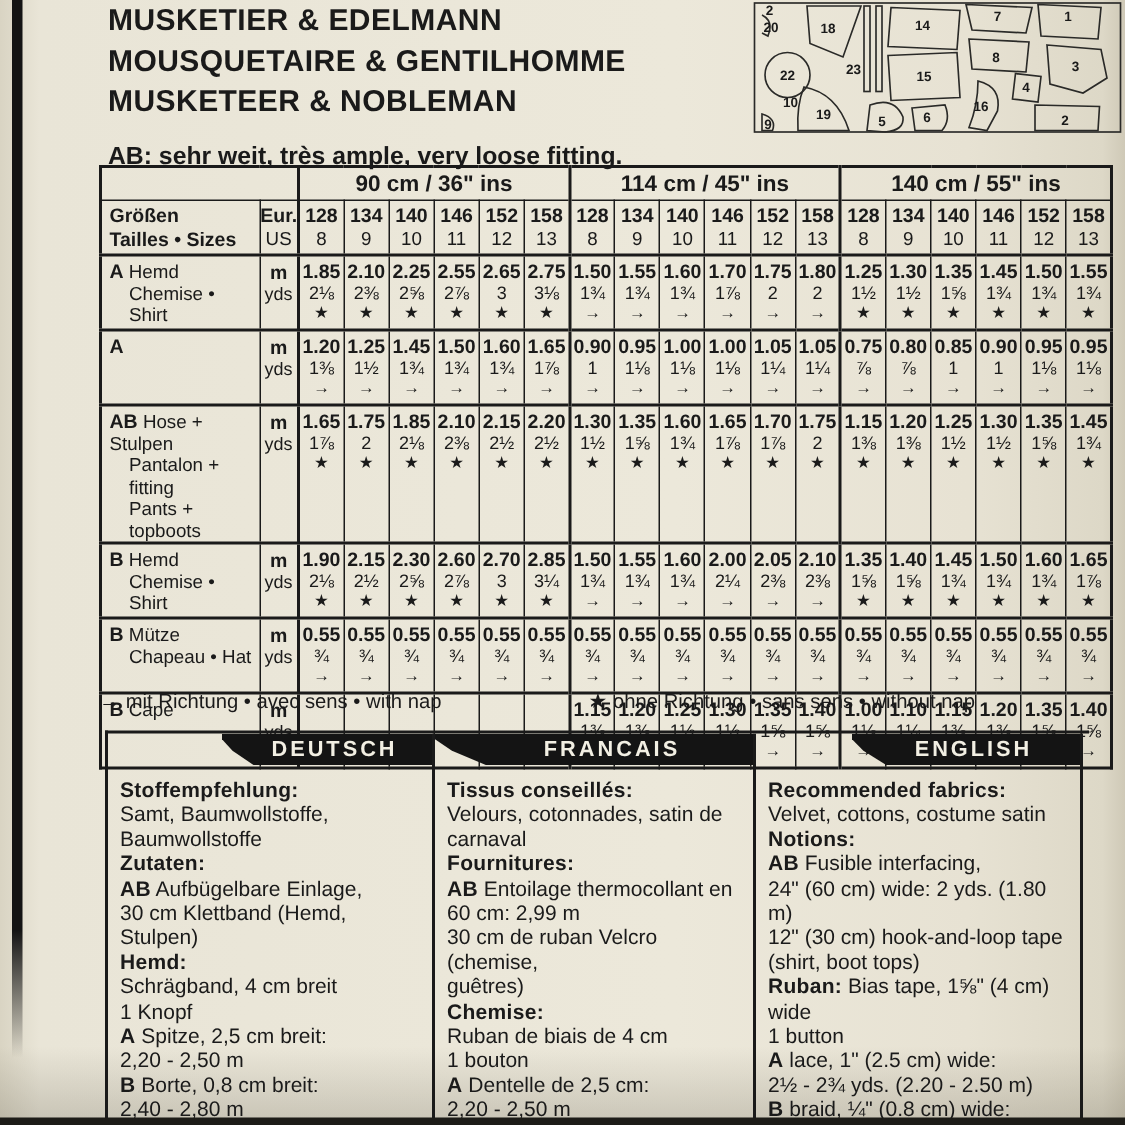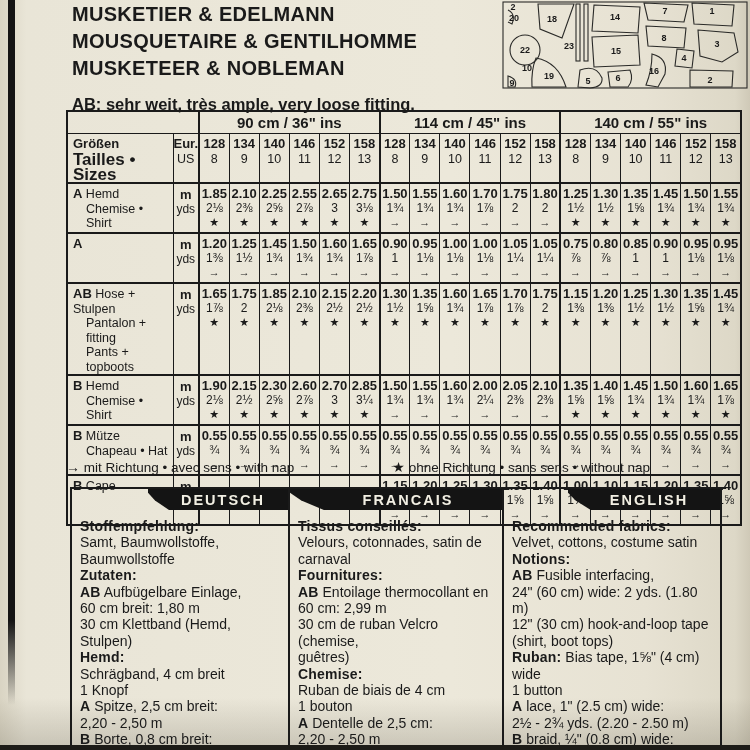--- a/index.html
+++ b/index.html
@@ -22,21 +22,21 @@
   .diagram path,.diagram rect,.diagram circle,.diagram line{fill:none;stroke:#2a2a28;stroke-width:1.1;}
   .diagram text{font:bold 9px "Liberation Sans","DejaVu Sans",sans-serif;fill:#1a1a1a;text-anchor:middle;}
   
   table.yardage{position:absolute;left:66px;top:110px;width:676px;border-collapse:collapse;table-layout:fixed;border:2px solid #1a1a1a;}
   .yardage th,.yardage td{border:1px solid #1a1a1a;padding:0;font-weight:normal;}
   .yardage .grp-start{border-left:2px solid #1a1a1a;}
   .yardage thead tr.r1 th{height:21px;font-size:15px;font-weight:bold;}
   .yardage thead tr.r2 th{height:33px;vertical-align:top;border-bottom:2px solid #1a1a1a;}
   .size-label{text-align:left;padding:2px 0 0 5px !important;}
   .size-label .l1{font-size:13px;font-weight:bold;line-height:16px;}
-  .size-label .l2{font-size:17px;font-weight:bold;line-height:15px;}
+  .size-label .l2{font-size:13px;font-weight:bold;line-height:15px;}
   .eur-us,.size-th{text-align:center;padding-top:2px !important;}
   .eur-us .l1,.size-th .l1{font-size:13px;font-weight:bold;line-height:16px;}
   .eur-us .l2,.size-th .l2{font-size:12.5px;line-height:14px;}
   .yardage tbody td{border-top:2px solid #1a1a1a;vertical-align:top;}
   td.lblcell{padding:3px 2px 0 5px !important;font-size:12.5px;line-height:14.5px;height:45px;}
   td.lblcell .indent{padding-left:13px;}
   td.lblcell b{font-size:13px;}
   td.unit{text-align:center;padding-top:3px !important;}
   td.unit .u-m{font-size:13px;font-weight:bold;line-height:15px;}
   td.unit .u-y{font-size:12px;line-height:14px;}
@@ -823,21 +823,20 @@
 
   <div class="langs" id="langs">
       <div class="lang-col">
         <div class="banner">DEUTSCH</div>
         <div class="lang-lines">
           <div class="line"><b>Stoffempfehlung:</b></div>
           <div class="line"><span>Samt, Baumwollstoffe,</span></div>
           <div class="line"><span>Baumwollstoffe</span></div>
           <div class="line"><b>Zutaten:</b></div>
           <div class="line"><b>AB</b><span> Aufbügelbare Einlage,</span></div>
-          <div class="line"><span>60 cm breit: 1,80 m</span></div>
           <div class="line"><span>30 cm Klettband (Hemd, Stulpen)</span></div>
           <div class="line"><b>Hemd:</b></div>
           <div class="line"><span>Schrägband, 4 cm breit</span></div>
           <div class="line"><span>1 Knopf</span></div>
           <div class="line"><b>A</b><span> Spitze, 2,5 cm breit:</span></div>
           <div class="line"><span>2,20 - 2,50 m</span></div>
           <div class="line"><b>B</b><span> Borte, 0,8 cm breit:</span></div>
           <div class="line"><span>2,40 - 2,80 m</span></div>
         </div>
       </div>

